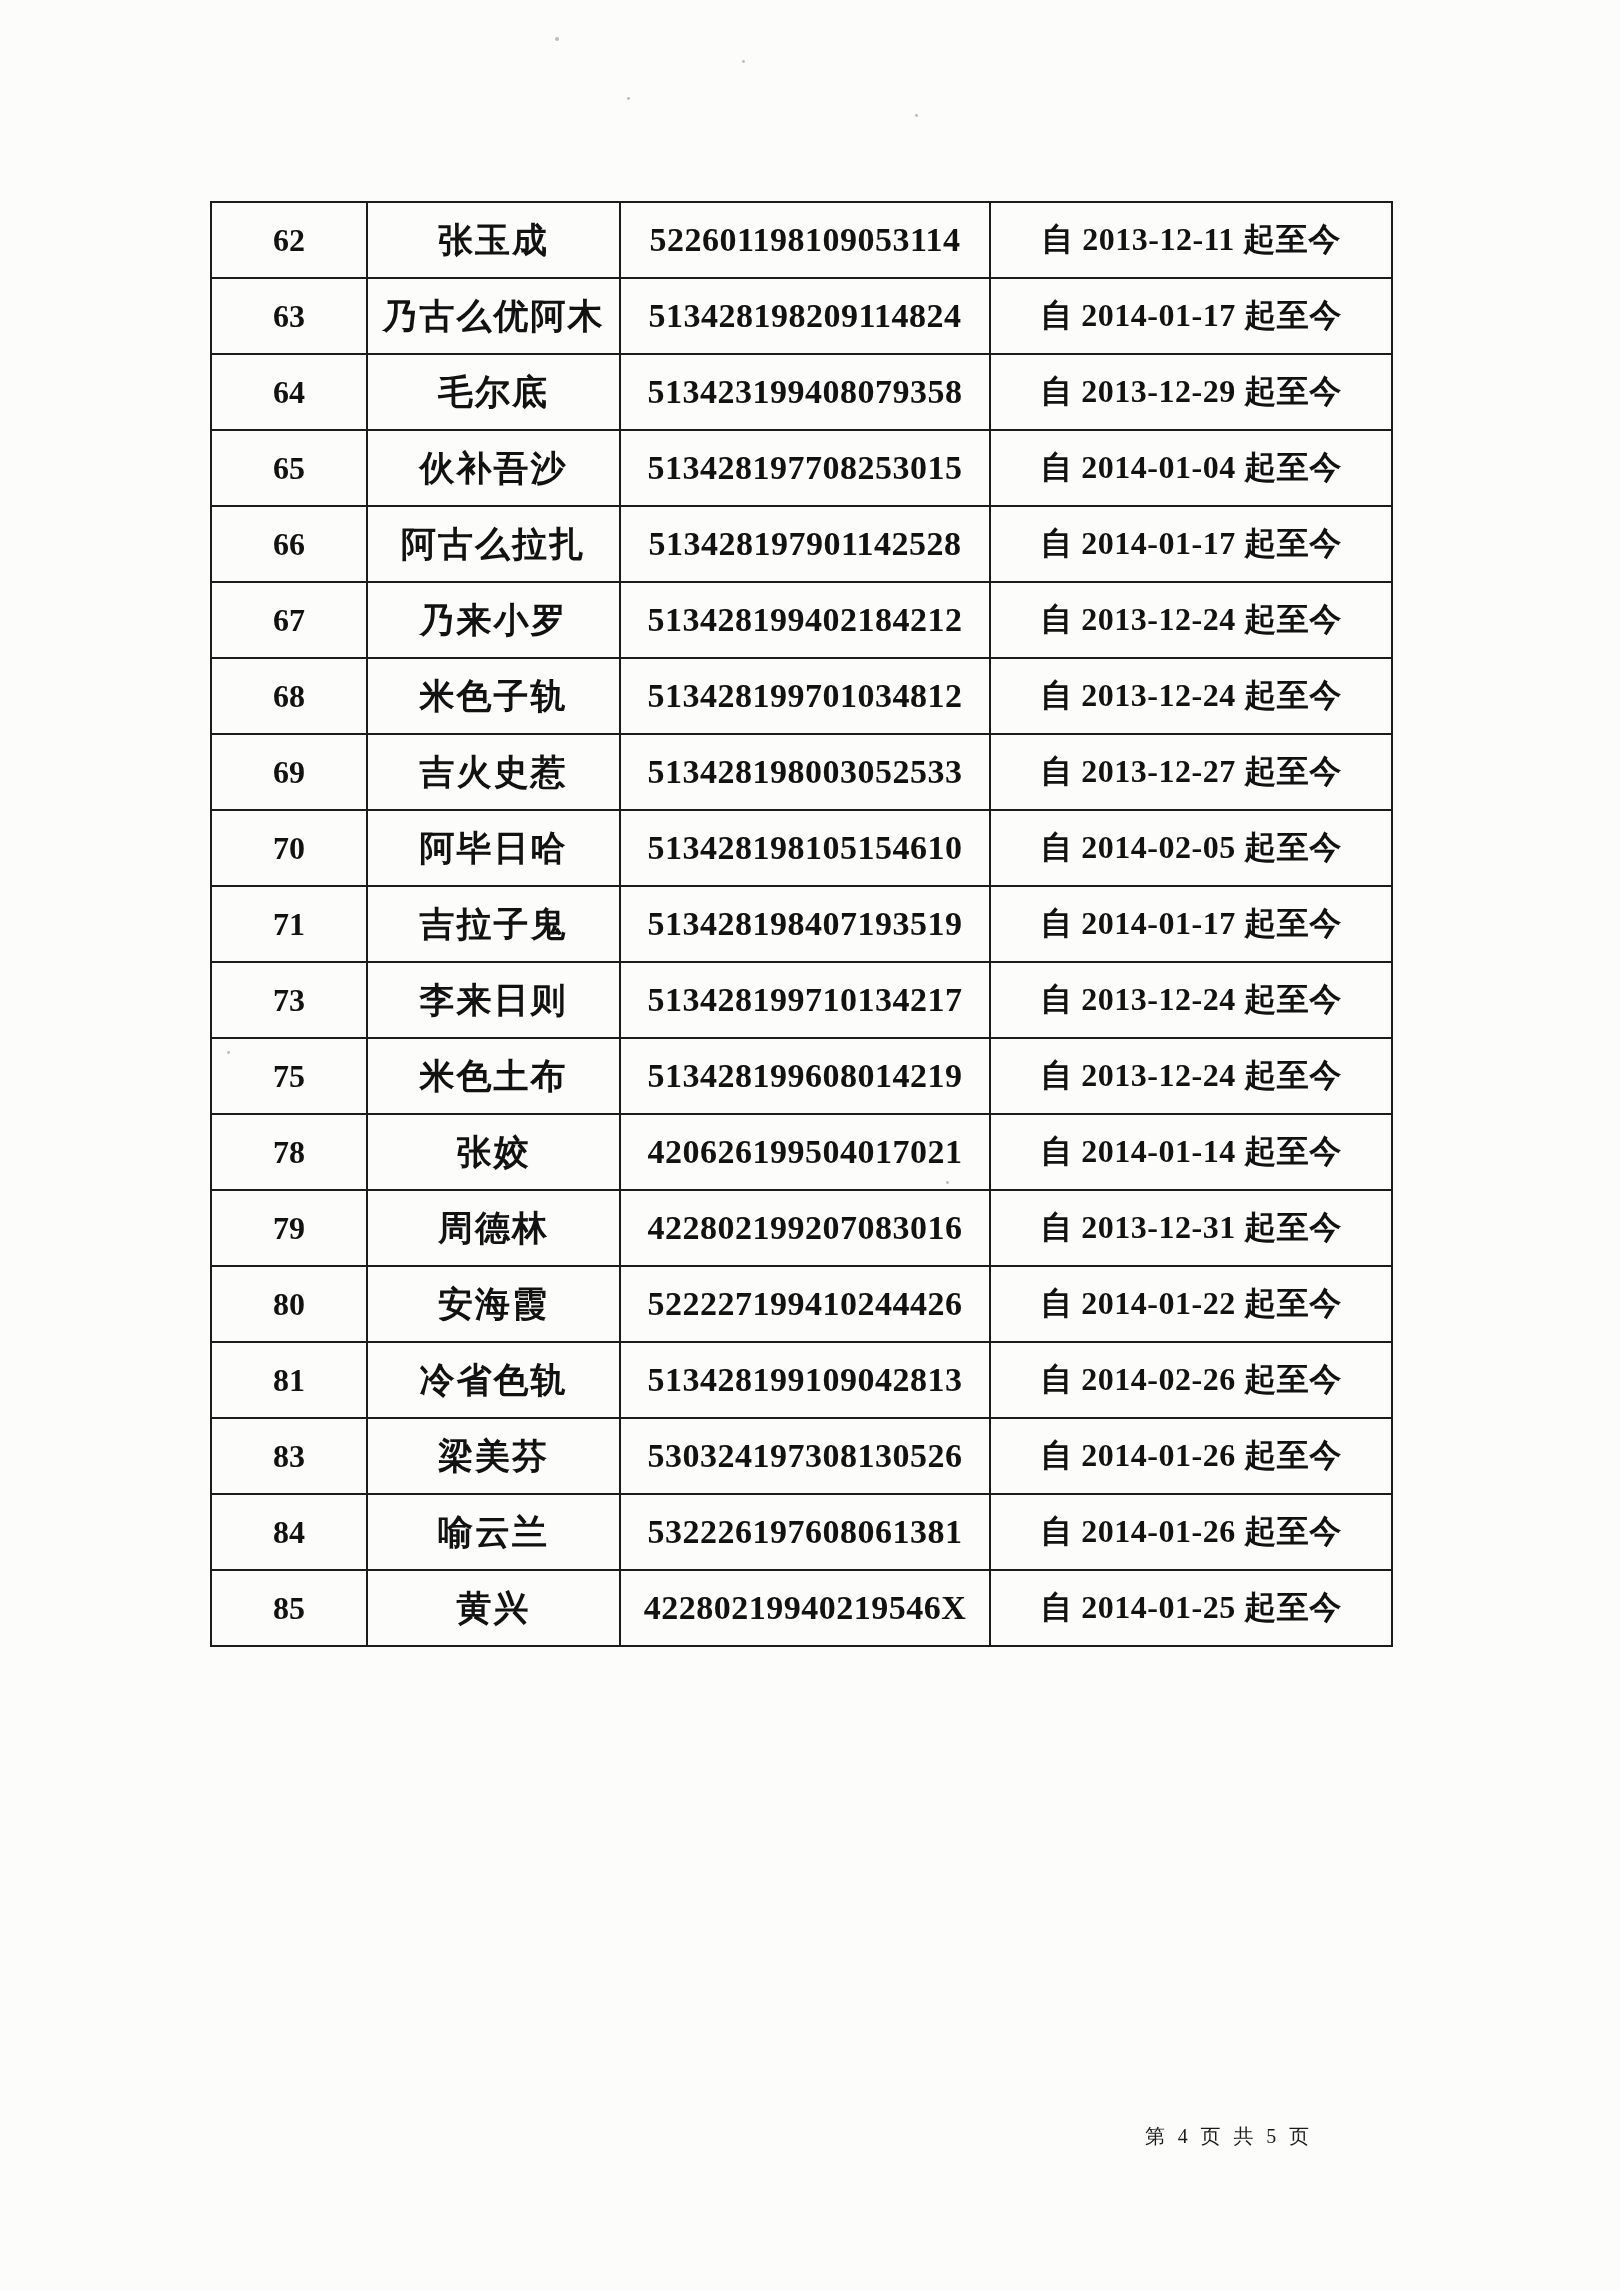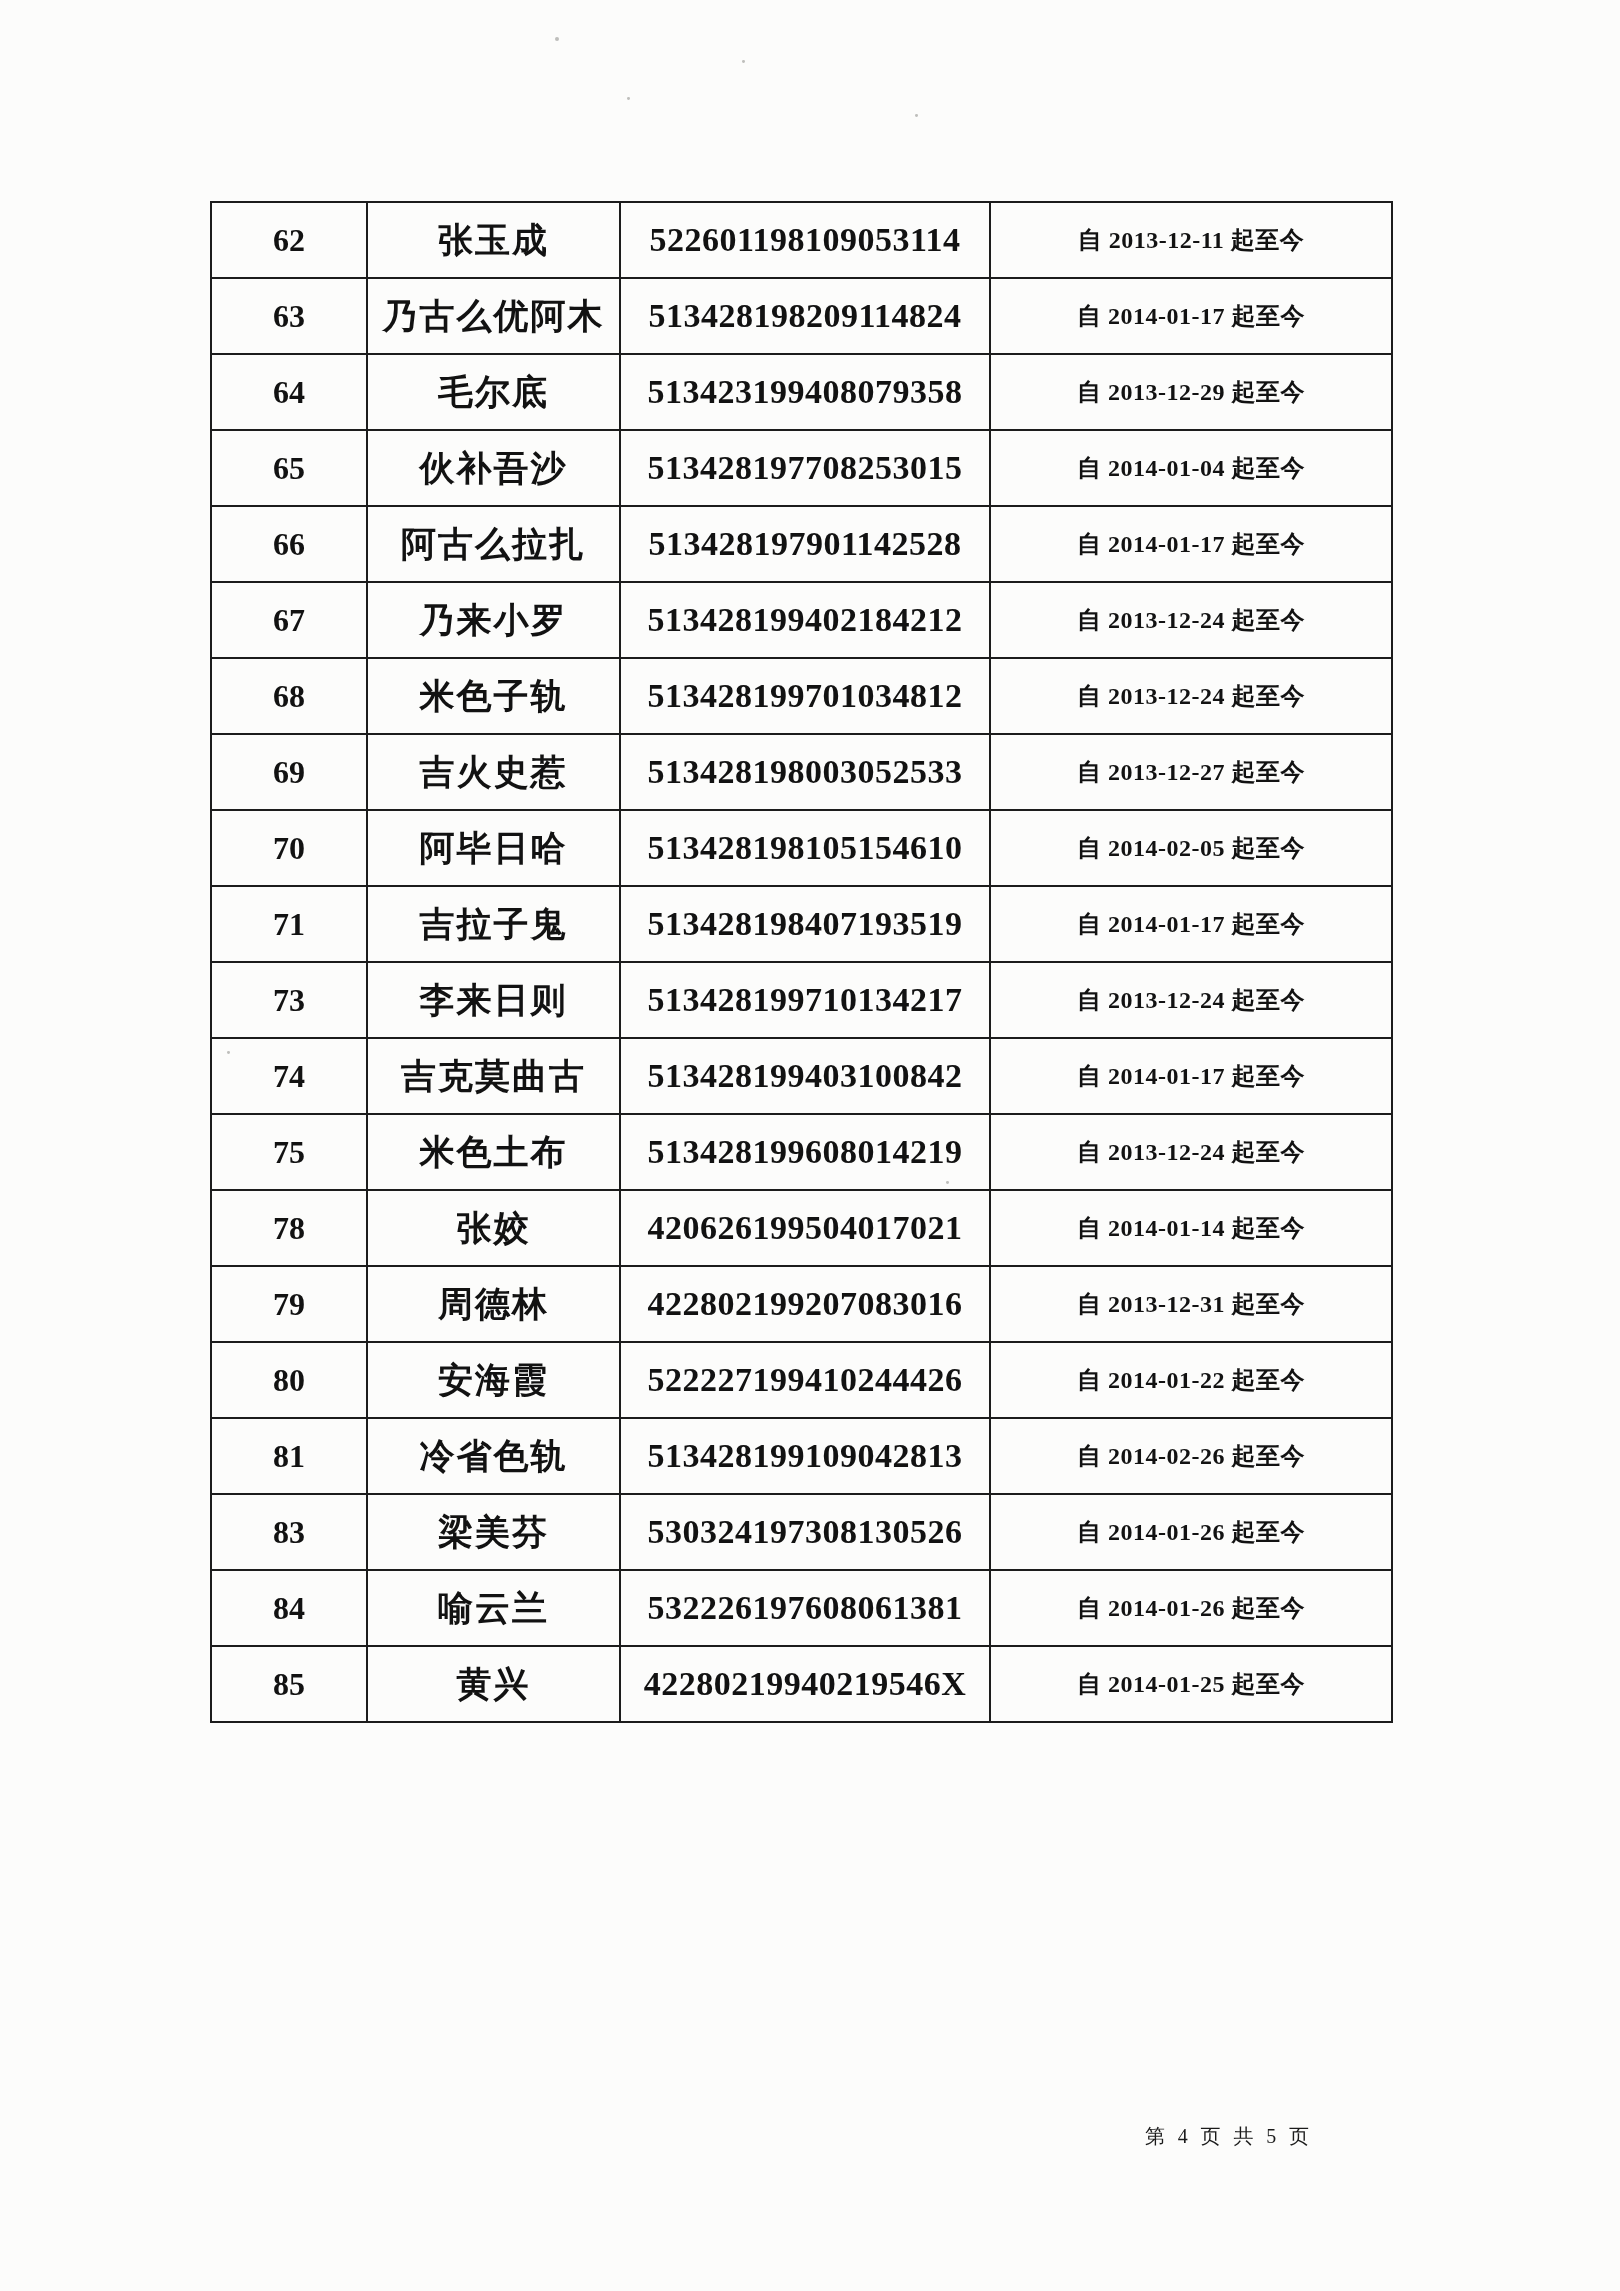--- a/index.html
+++ b/index.html
@@ -44,21 +44,21 @@
     font-size: 35px;
     font-weight: 600;
     letter-spacing: 2px;
   }
   td.cell-id {
     font-size: 34px;
     font-weight: 700;
     letter-spacing: 0.5px;
   }
   td.cell-period {
-    font-size: 24px;
+    font-size: 32px;
     font-weight: 700;
     letter-spacing: 0.5px;
   }
   .footer {
     position: absolute;
     left: 1145px;
     top: 2123px;
     font-size: 20px;
     font-weight: 500;
     letter-spacing: 3.9px;
@@ -144,26 +144,20 @@
           <td class="cell-id">513428198407193519</td>
           <td class="cell-period">自 2014-01-17 起至今</td>
         </tr>
         <tr>
           <td class="cell-no">73</td>
           <td class="cell-name">李来日则</td>
           <td class="cell-id">513428199710134217</td>
           <td class="cell-period">自 2013-12-24 起至今</td>
         </tr>
         <tr>
-          <td class="cell-no">74</td>
-          <td class="cell-name">吉克莫曲古</td>
-          <td class="cell-id">513428199403100842</td>
-          <td class="cell-period">自 2014-01-17 起至今</td>
-        </tr>
-        <tr>
           <td class="cell-no">75</td>
           <td class="cell-name">米色土布</td>
           <td class="cell-id">513428199608014219</td>
           <td class="cell-period">自 2013-12-24 起至今</td>
         </tr>
         <tr>
           <td class="cell-no">78</td>
           <td class="cell-name">张姣</td>
           <td class="cell-id">420626199504017021</td>
           <td class="cell-period">自 2014-01-14 起至今</td>

